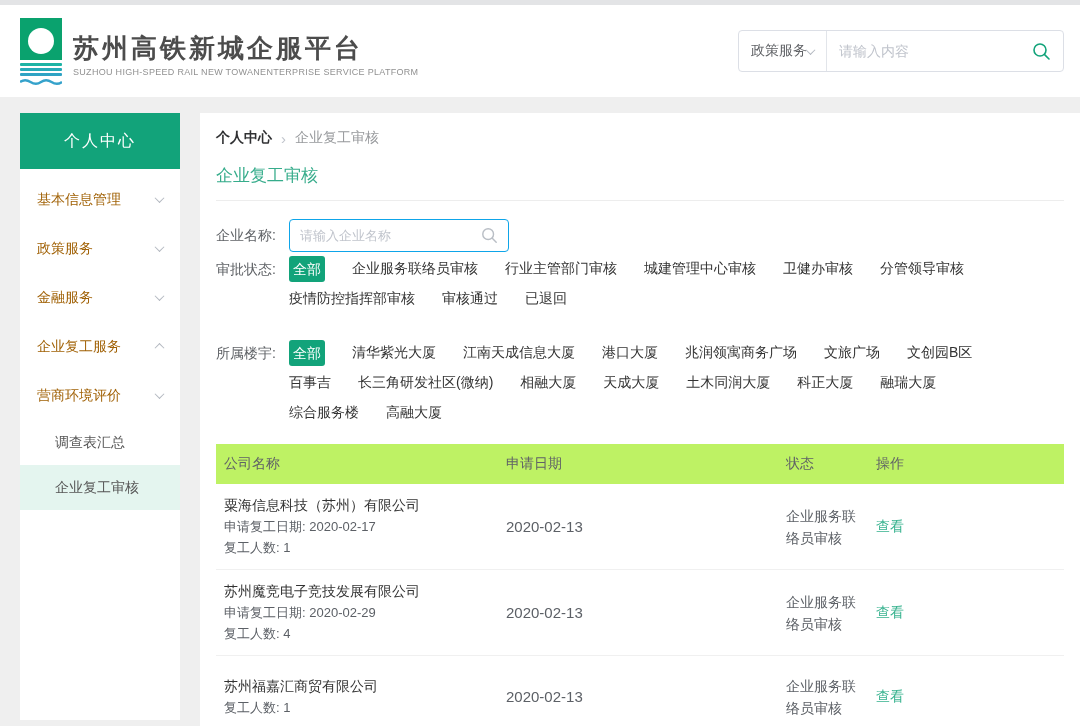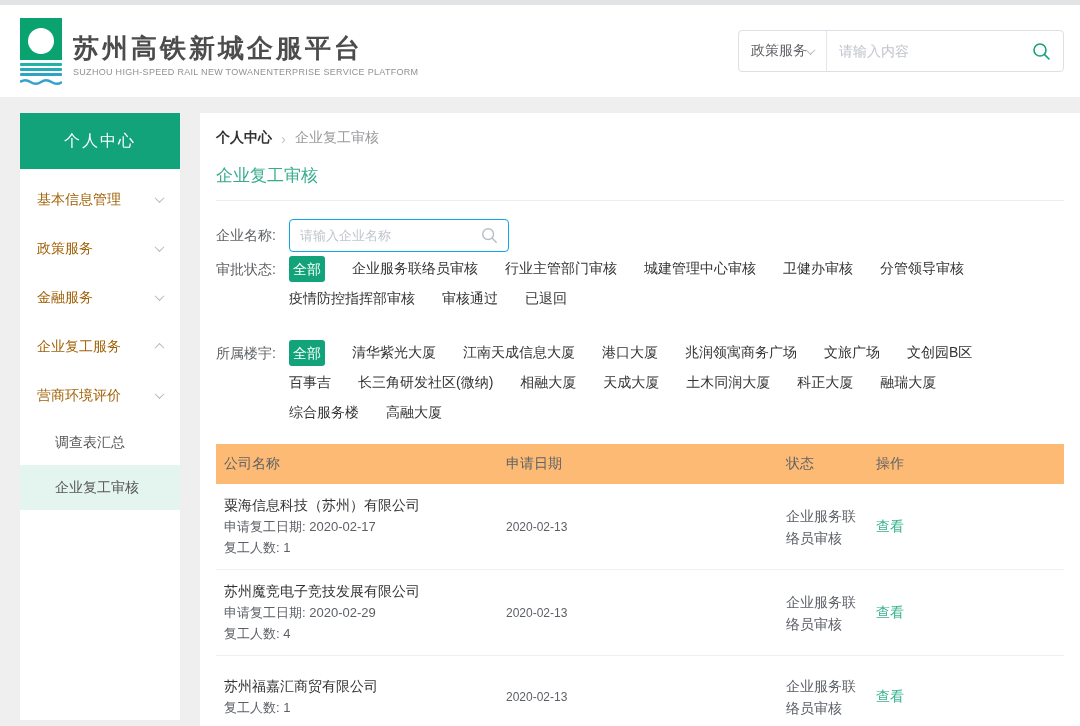--- a/index.html
+++ b/index.html
@@ -73,27 +73,27 @@
   .row-filters .f-label { line-height:30px; }
   .opt-lines { display:flex; flex-direction:column; }
   .opt-line { display:flex; align-items:center; gap:27px; height:30px; }
   .opt { font-size:14px; color:#333; cursor:pointer; white-space:nowrap; }
   .opt.selected { background:#12a37a; color:#fff; padding:6px 4px;
     border-radius:3px; line-height:1; }
 
   
   .table { margin-top:16px; }
   .t-head, .t-row { display:grid; grid-template-columns:282px 280px 90px 1fr; }
-  .t-head { height:40px; background:#fdba74; align-items:center; padding-left:8px;
+  .t-head { height:40px; background:#bef264; align-items:center; padding-left:8px;
     font-size:14px; color:#606266; }
   .t-row { padding:11px 0 11px 8px; min-height:82px; align-items:center;
     border-bottom:1px solid #f0f0f0; }
   .c-name { font-size:14px; color:#333; line-height:21px; }
   .c-sub { font-size:13px; color:#5c6066; line-height:21px; }
-  .c-date { font-size:12px; color:#5c6066; }
+  .c-date { font-size:15px; color:#5c6066; }
   .c-status { width:78px; font-size:14px; color:#5c6066; line-height:22px; }
   .view-link { font-size:14px; color:#36b28e; cursor:pointer; }
 </style>
 </head>
 <body>
 
 <div class="top-edge"></div>
 
 <header class="app-header">
   <div class="brand">

